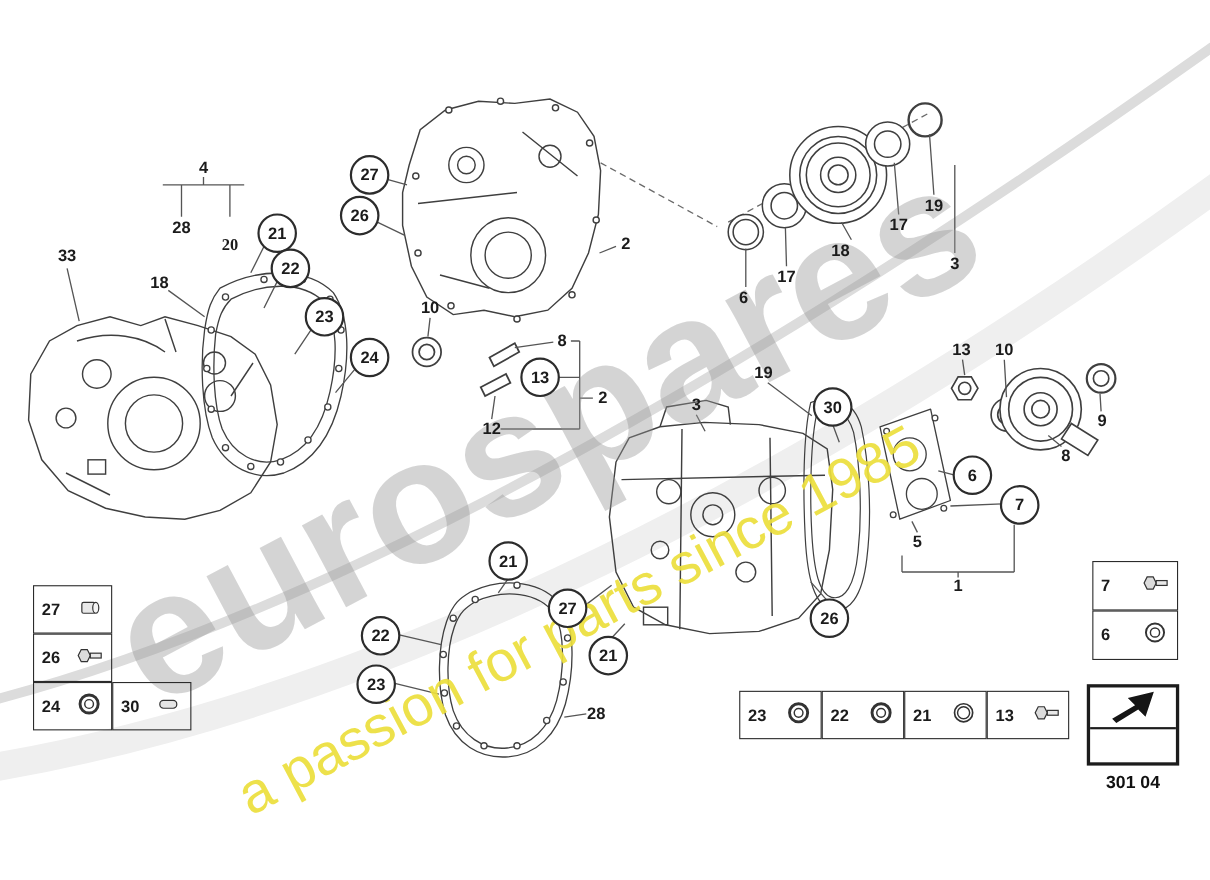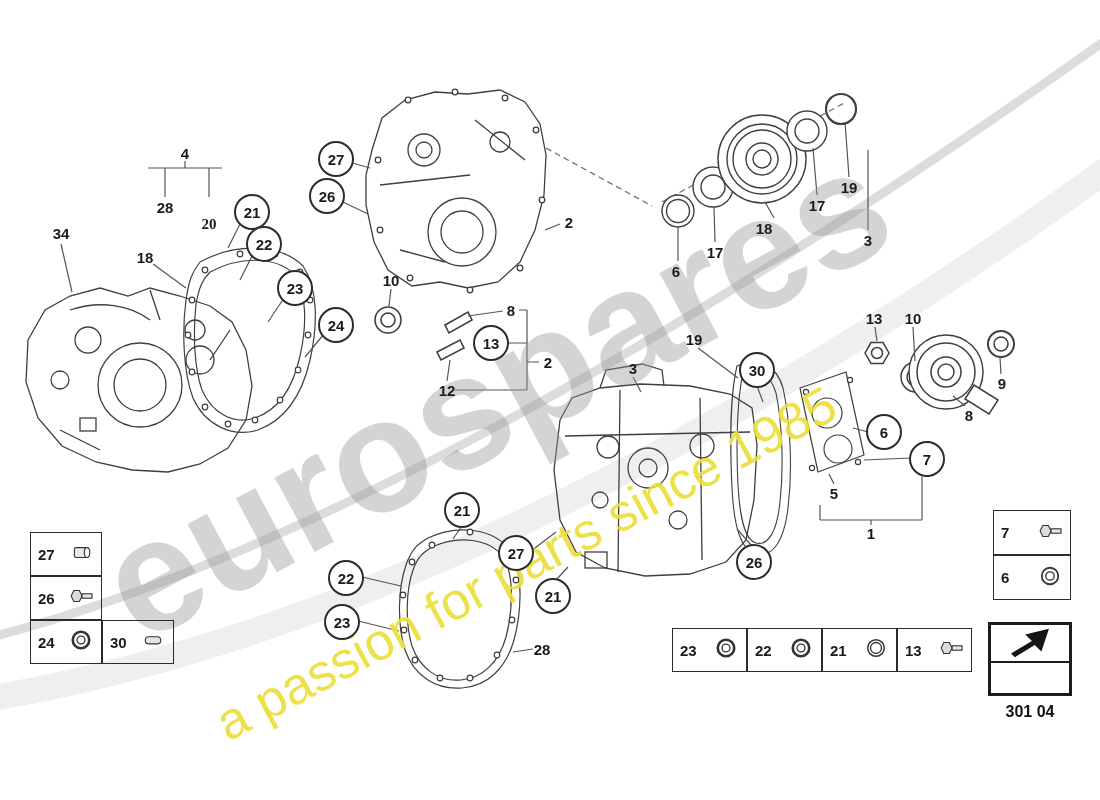--- a/index.html
+++ b/index.html
@@ -218,21 +218,21 @@
       <div class="callout circled" style="left: 927px; top: 459px;">7</div>
       <div class="callout circled" style="left: 462px; top: 510px;">21</div>
       <div class="callout circled" style="left: 516px; top: 553px;">27</div>
       <div class="callout circled" style="left: 346px; top: 578px;">22</div>
       <div class="callout circled" style="left: 342px; top: 622px;">23</div>
       <div class="callout circled" style="left: 553px; top: 596px;">21</div>
       <div class="callout circled" style="left: 754px; top: 562px;">26</div>
       <div class="callout plain" style="left: 185px; top: 153px;">4</div>
       <div class="callout plain" style="left: 165px; top: 207px;">28</div>
       <div class="callout plain" style="left: 209px; top: 224px; font-family: Liberation Serif, serif;">20</div>
-      <div class="callout plain" style="left: 61px; top: 233px;">34</div>
+      <div class="callout plain" style="left: 61px; top: 233px;">33</div>
       <div class="callout plain" style="left: 145px; top: 257px;">18</div>
       <div class="callout plain" style="left: 391px; top: 280px;">10</div>
       <div class="callout plain" style="left: 511px; top: 310px;">8</div>
       <div class="callout plain" style="left: 548px; top: 362px;">2</div>
       <div class="callout plain" style="left: 447px; top: 390px;">12</div>
       <div class="callout plain" style="left: 569px; top: 222px;">2</div>
       <div class="callout plain" style="left: 676px; top: 271px;">6</div>
       <div class="callout plain" style="left: 715px; top: 252px;">17</div>
       <div class="callout plain" style="left: 764px; top: 228px;">18</div>
       <div class="callout plain" style="left: 817px; top: 205px;">17</div>

